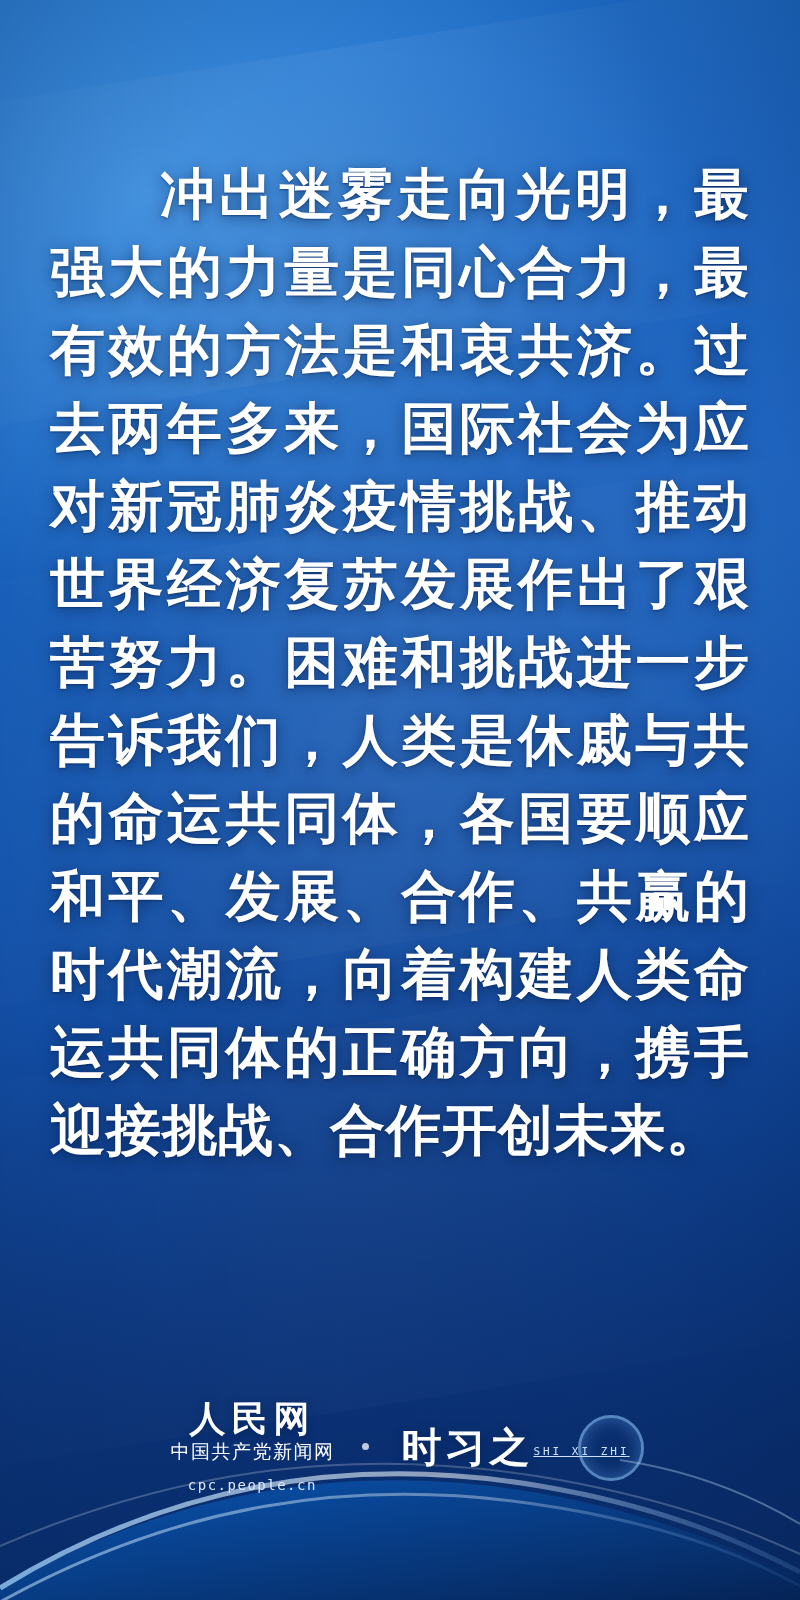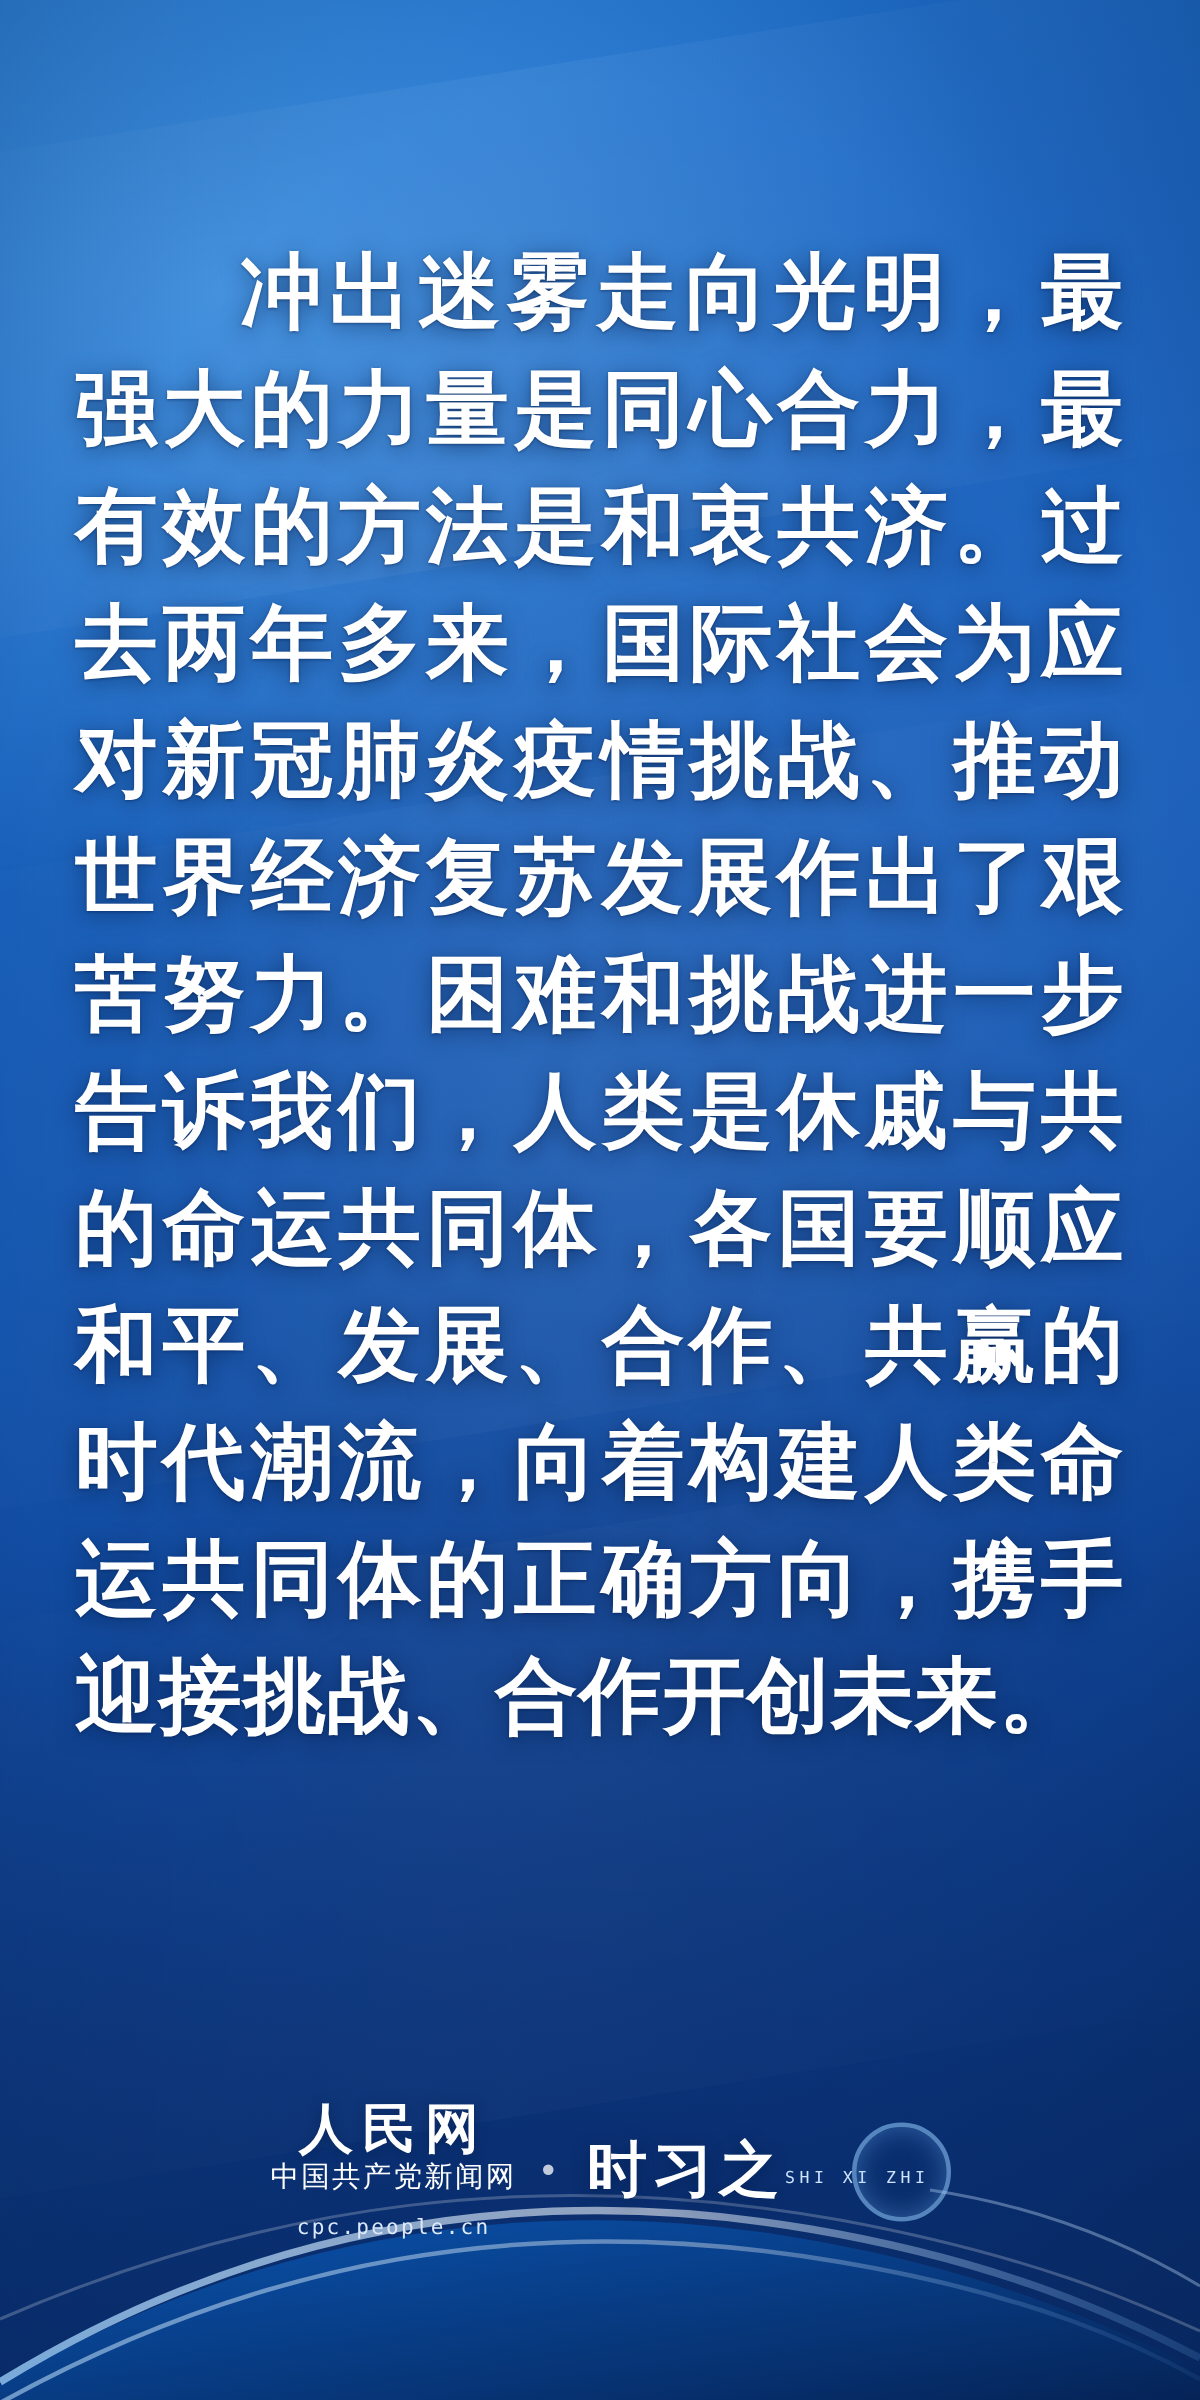--- a/index.html
+++ b/index.html
@@ -82,21 +82,21 @@
 
   
   .footer {
     position: absolute;
     bottom: 108px;
     left: 0;
     width: 800px;
     display: flex;
     align-items: center;
     justify-content: center;
-    gap: 18px;
+    gap: 28px;
   }
   .rmw {
     display: flex;
     flex-direction: column;
     align-items: center;
     line-height: 1;
   }
   .rmw-main {
     color: #ffffff;
     font-size: 36px;
@@ -147,20 +147,21 @@
     font-weight: bold;
     letter-spacing: 4px;
     text-shadow: 0 2px 10px rgba(3,25,70,0.55);
   }
   .brand-sub {
     color: #cfe4ff;
     font-family: "DejaVu Sans Mono", monospace;
     font-size: 11px;
     letter-spacing: 3px;
     margin-top: 9px;
+    text-decoration: underline;
   }
 </style>
 </head>
 <body>
 
 <div class="poster">
 
   <div class="sweep s1"></div>
   <div class="sweep s2"></div>
   <div class="sweep s3"></div>

